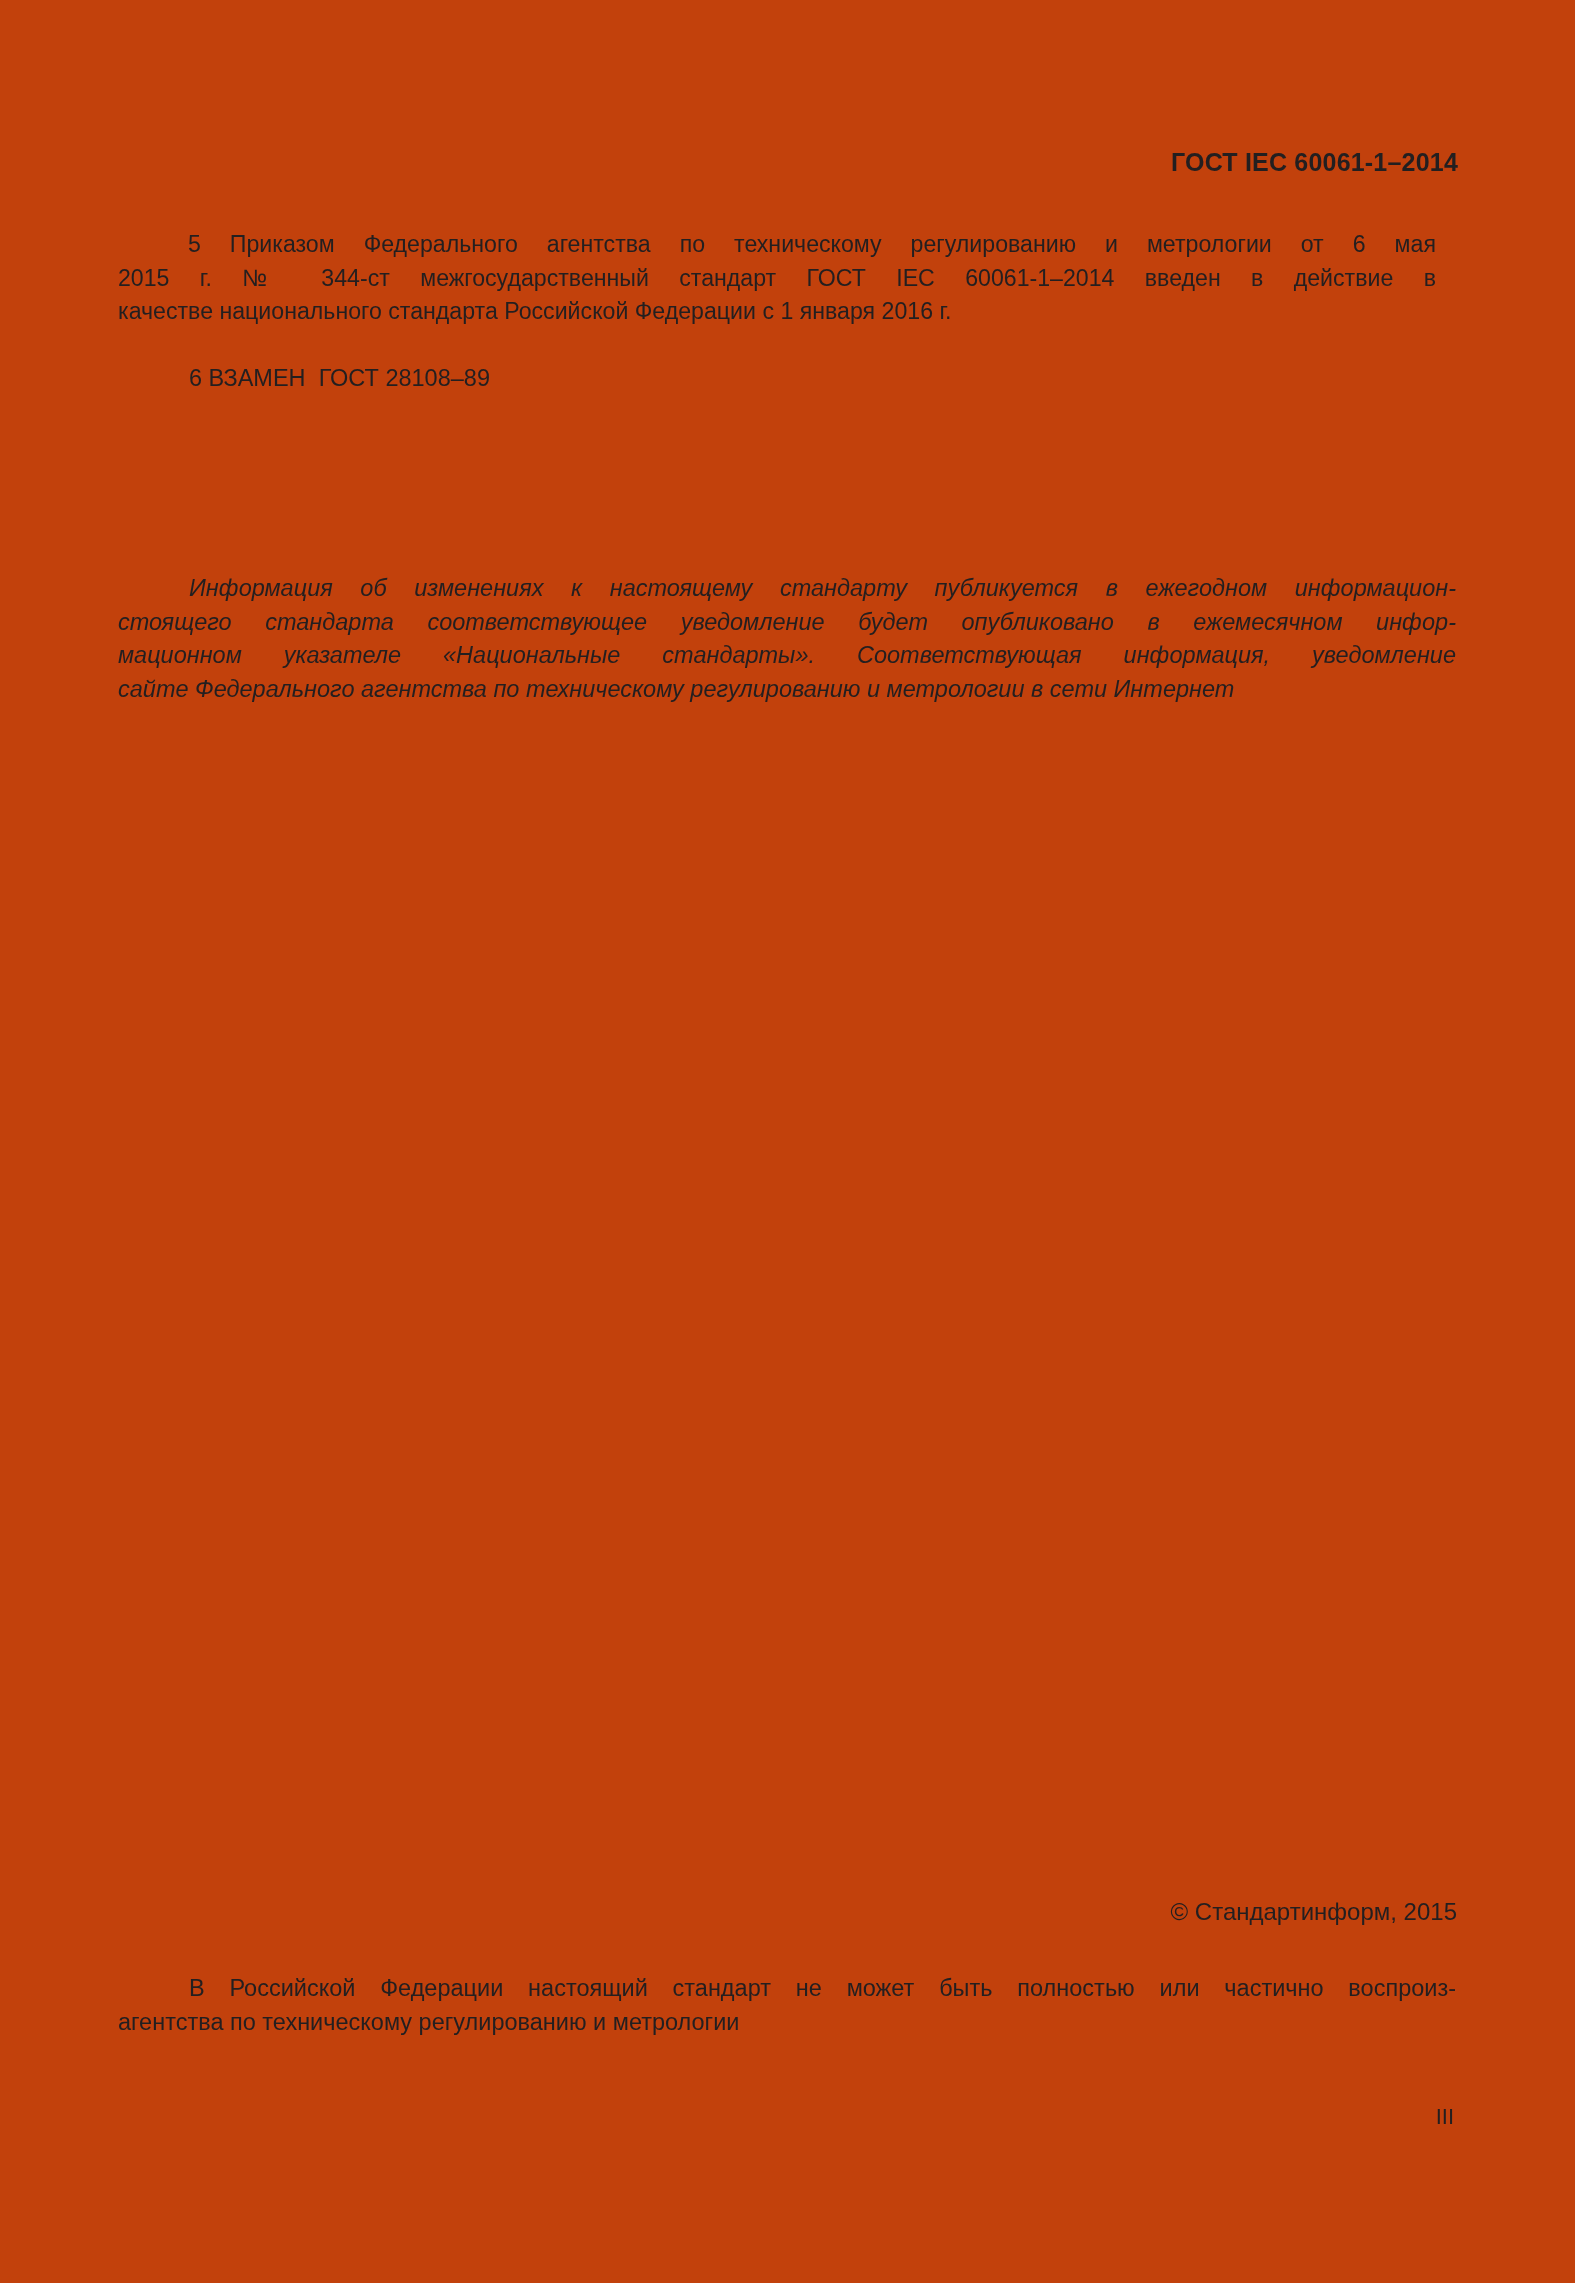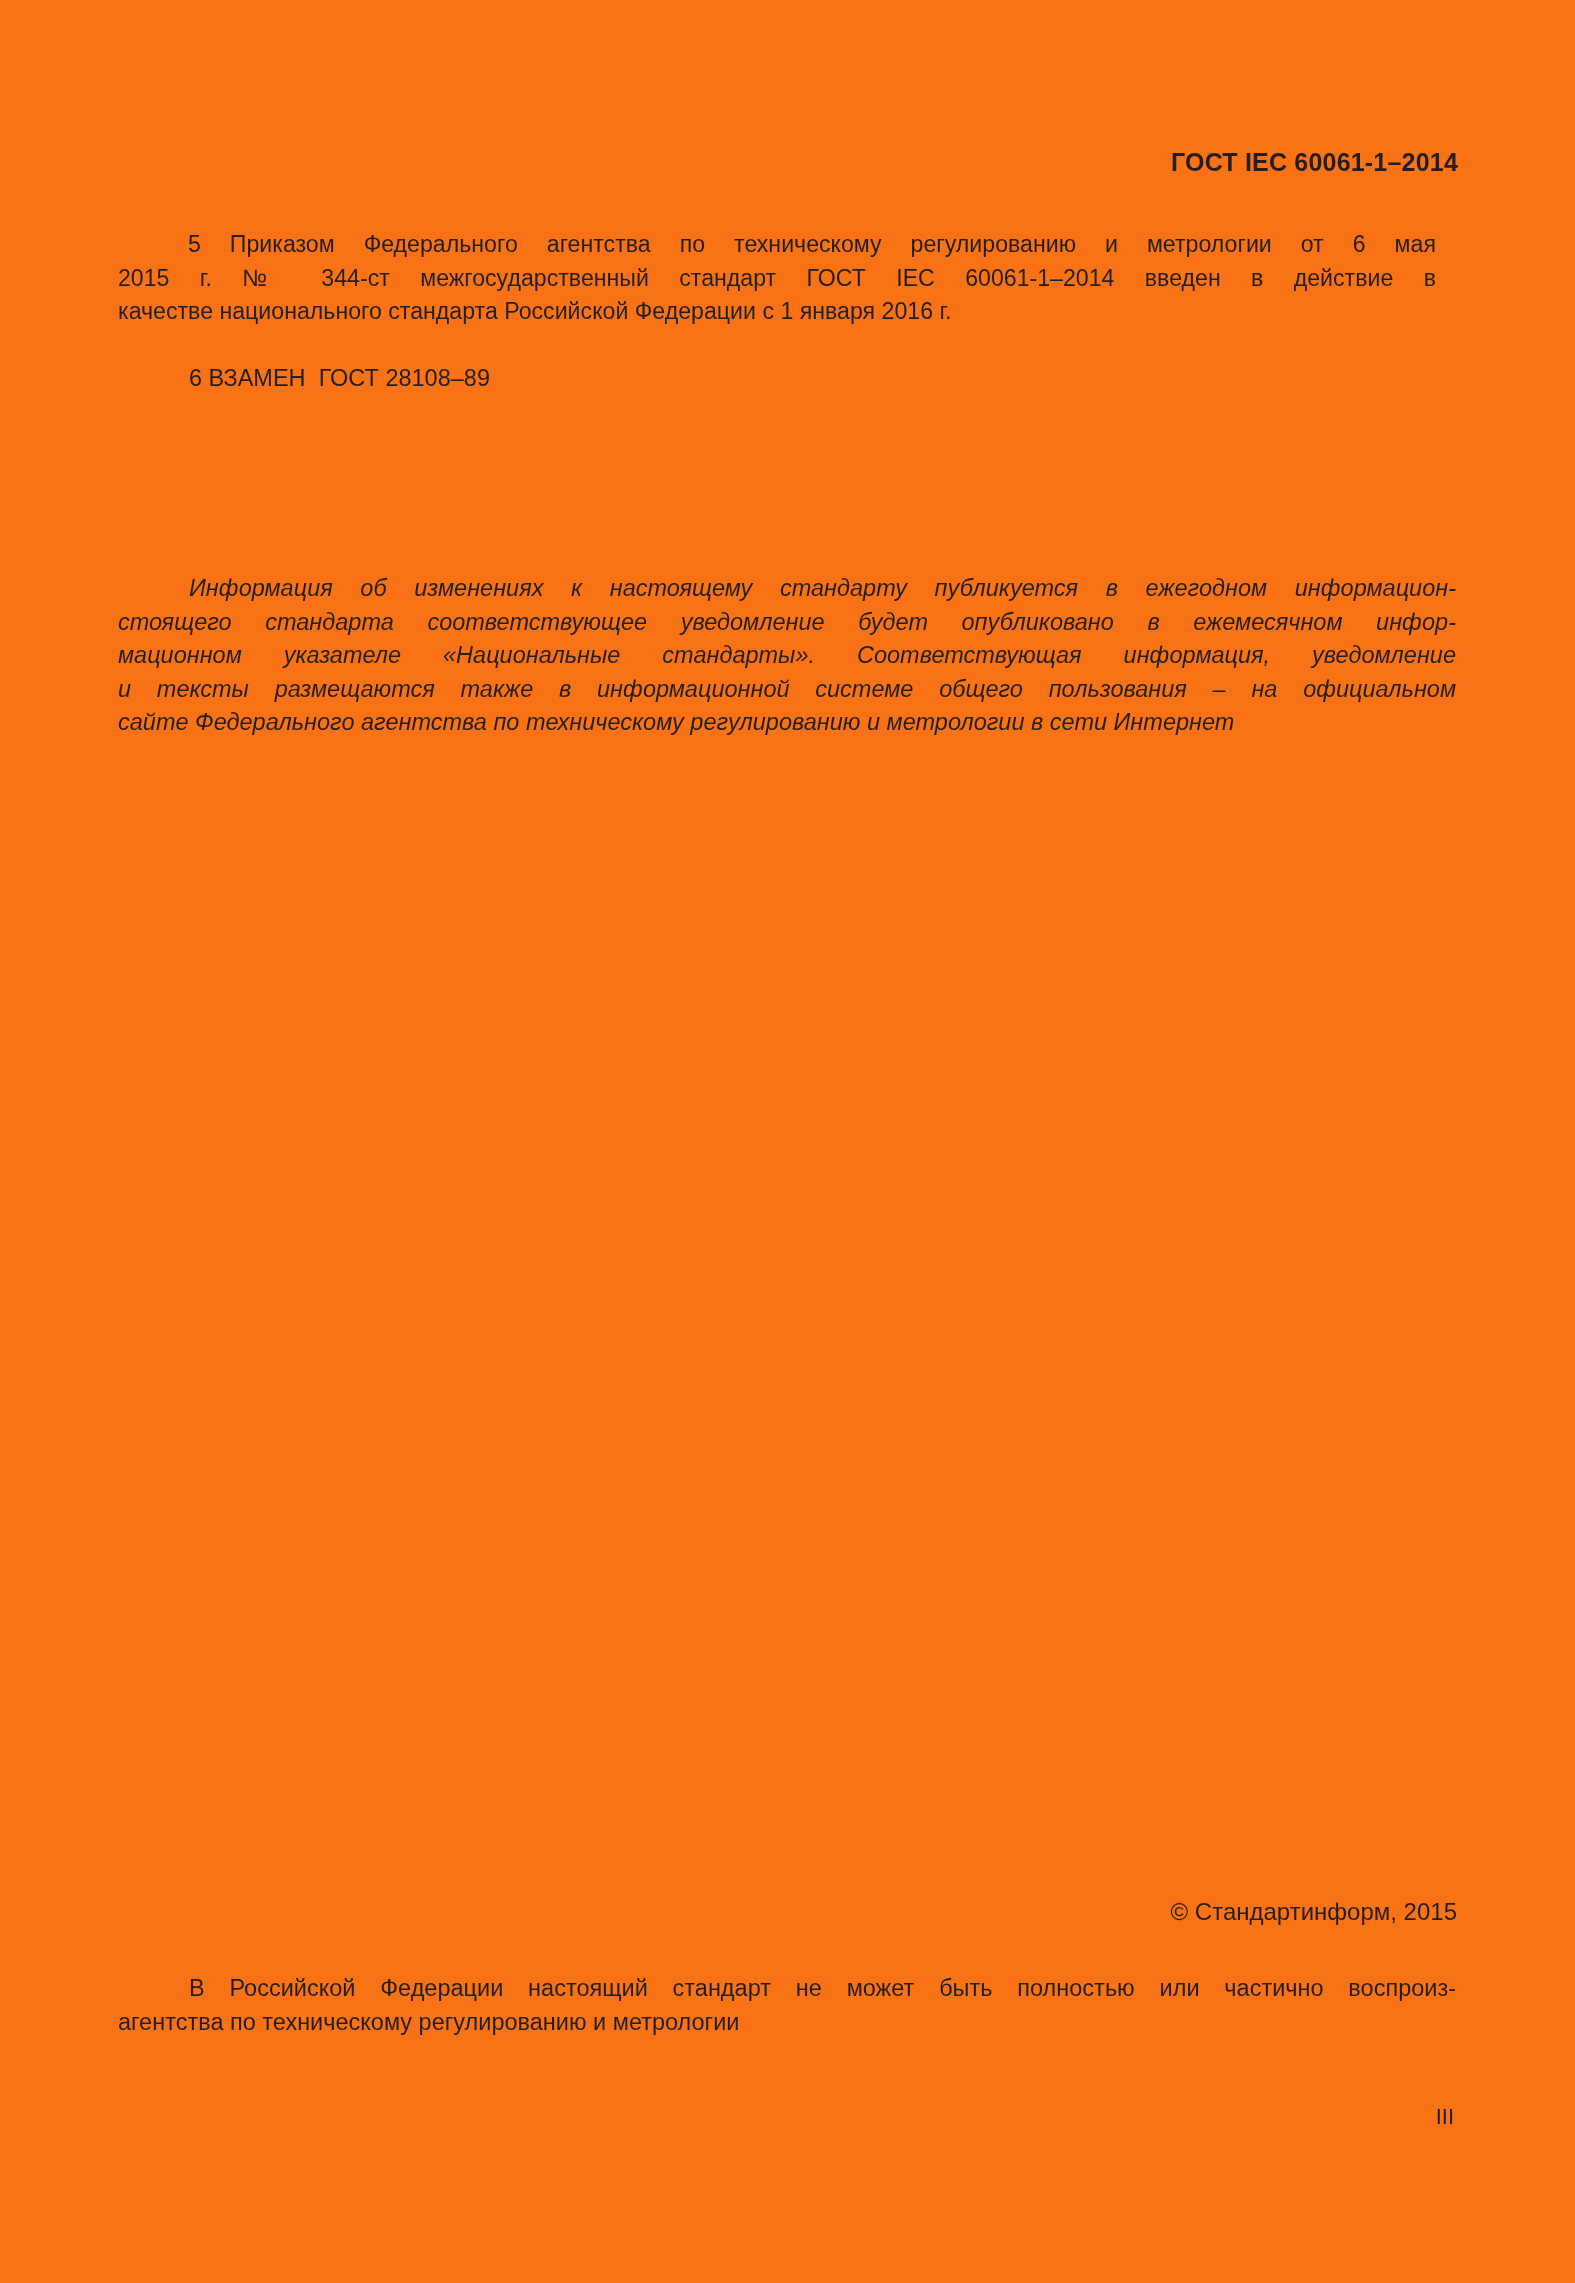--- a/index.html
+++ b/index.html
@@ -13,21 +13,21 @@
       position: relative;
       overflow: hidden;
       font-family: "Liberation Sans", sans-serif;
       color: #231f20;
     }
     .page {
       position: absolute;
       left: 0; top: 0;
       width: 1575px;
       height: 2283px;
-      background: #f97316;
+      background: #c2410c;
     }
     .header {
       position: absolute;
       top: 148px;
       right: 117px;
       font-size: 25px;
       font-weight: bold;
       letter-spacing: 0.2px;
       color: #231f20;
     }
@@ -83,21 +83,20 @@
   </div>
 
   <div class="para p6">
     <span class="indent"></span><span style="white-space: pre;">6 ВЗАМЕН  ГОСТ 28108–89</span>
   </div>
 
   <div class="para info">
     <span class="line"><span class="indent"></span><span>Информация об изменениях к настоящему стандарту публикуется в ежегодном информацион-</span></span>
     <span class="line">стоящего стандарта соответствующее уведомление будет  опубликовано в ежемесячном  инфор-</span>
     <span class="line">мационном указателе «Национальные стандарты». Соответствующая информация, уведомление</span>
-    <span class="line">и тексты размещаются также в информационной системе общего пользования – на официальном</span>
     <span class="line last">сайте Федерального агентства по техническому регулированию и метрологии в сети Интернет</span>
   </div>
 
   <div class="copyright">© Стандартинформ, 2015</div>
 
   <div class="para notice">
     <span class="line"><span class="indent"></span><span>В Российской Федерации настоящий стандарт не может быть полностью или частично воспроиз-</span></span>
     <span class="line last">агентства по техническому регулированию и метрологии</span>
   </div>
 

